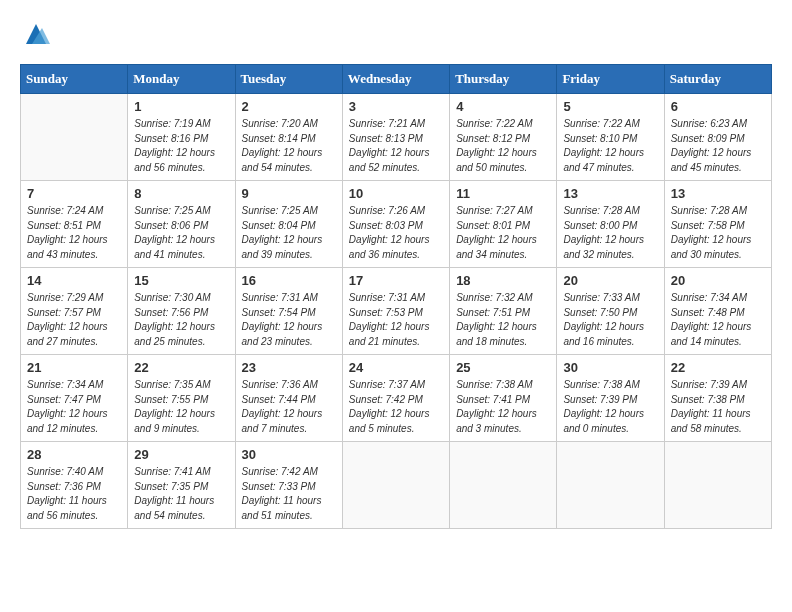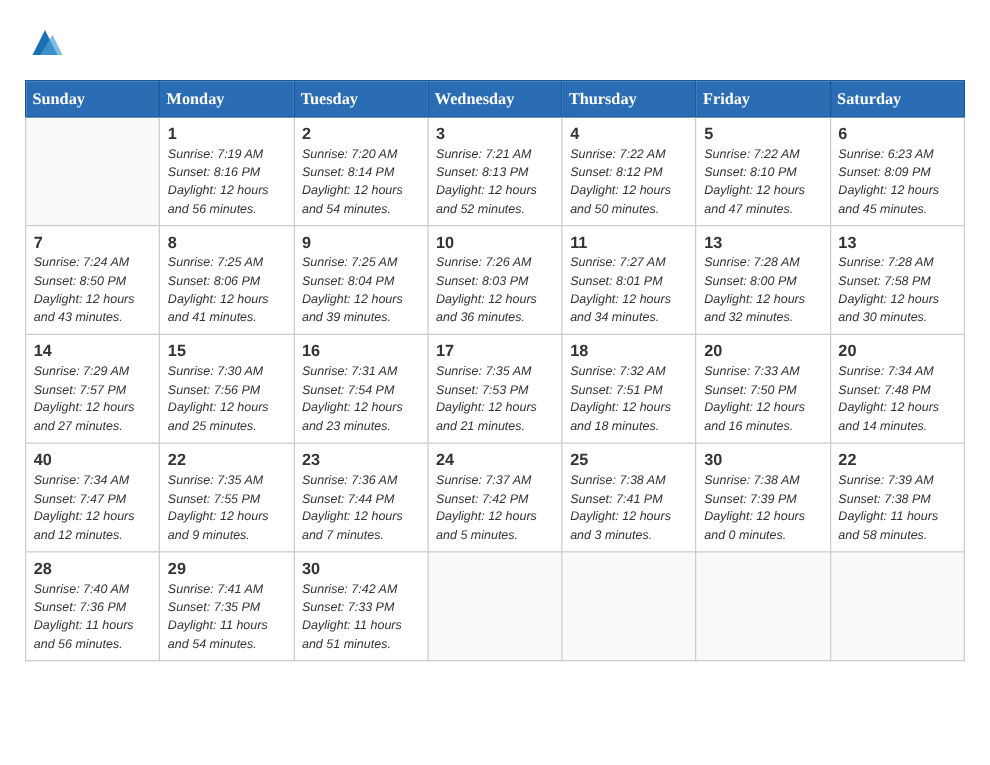--- a/index.html
+++ b/index.html
@@ -168,21 +168,21 @@
           <div class="day-info">Sunrise: 6:23 AM
 Sunset: 8:09 PM
 Daylight: 12 hours
 and 45 minutes.</div>
         </td>
       </tr>
       <tr>
         <td>
           <span class="day-num">7</span>
           <div class="day-info">Sunrise: 7:24 AM
-Sunset: 8:50 PM
+Sunset: 8:51 PM
 Daylight: 12 hours
 and 43 minutes.</div>
         </td>
         <td>
           <span class="day-num">8</span>
           <div class="day-info">Sunrise: 7:25 AM
 Sunset: 8:06 PM
 Daylight: 12 hours
 and 41 minutes.</div>
         </td>
@@ -239,21 +239,21 @@
         </td>
         <td>
           <span class="day-num">16</span>
           <div class="day-info">Sunrise: 7:31 AM
 Sunset: 7:54 PM
 Daylight: 12 hours
 and 23 minutes.</div>
         </td>
         <td>
           <span class="day-num">17</span>
-          <div class="day-info">Sunrise: 7:35 AM
+          <div class="day-info">Sunrise: 7:31 AM
 Sunset: 7:53 PM
 Daylight: 12 hours
 and 21 minutes.</div>
         </td>
         <td>
           <span class="day-num">18</span>
           <div class="day-info">Sunrise: 7:32 AM
 Sunset: 7:51 PM
 Daylight: 12 hours
 and 18 minutes.</div>
@@ -268,21 +268,21 @@
         <td>
           <span class="day-num">20</span>
           <div class="day-info">Sunrise: 7:34 AM
 Sunset: 7:48 PM
 Daylight: 12 hours
 and 14 minutes.</div>
         </td>
       </tr>
       <tr>
         <td>
-          <span class="day-num">40</span>
+          <span class="day-num">21</span>
           <div class="day-info">Sunrise: 7:34 AM
 Sunset: 7:47 PM
 Daylight: 12 hours
 and 12 minutes.</div>
         </td>
         <td>
           <span class="day-num">22</span>
           <div class="day-info">Sunrise: 7:35 AM
 Sunset: 7:55 PM
 Daylight: 12 hours

